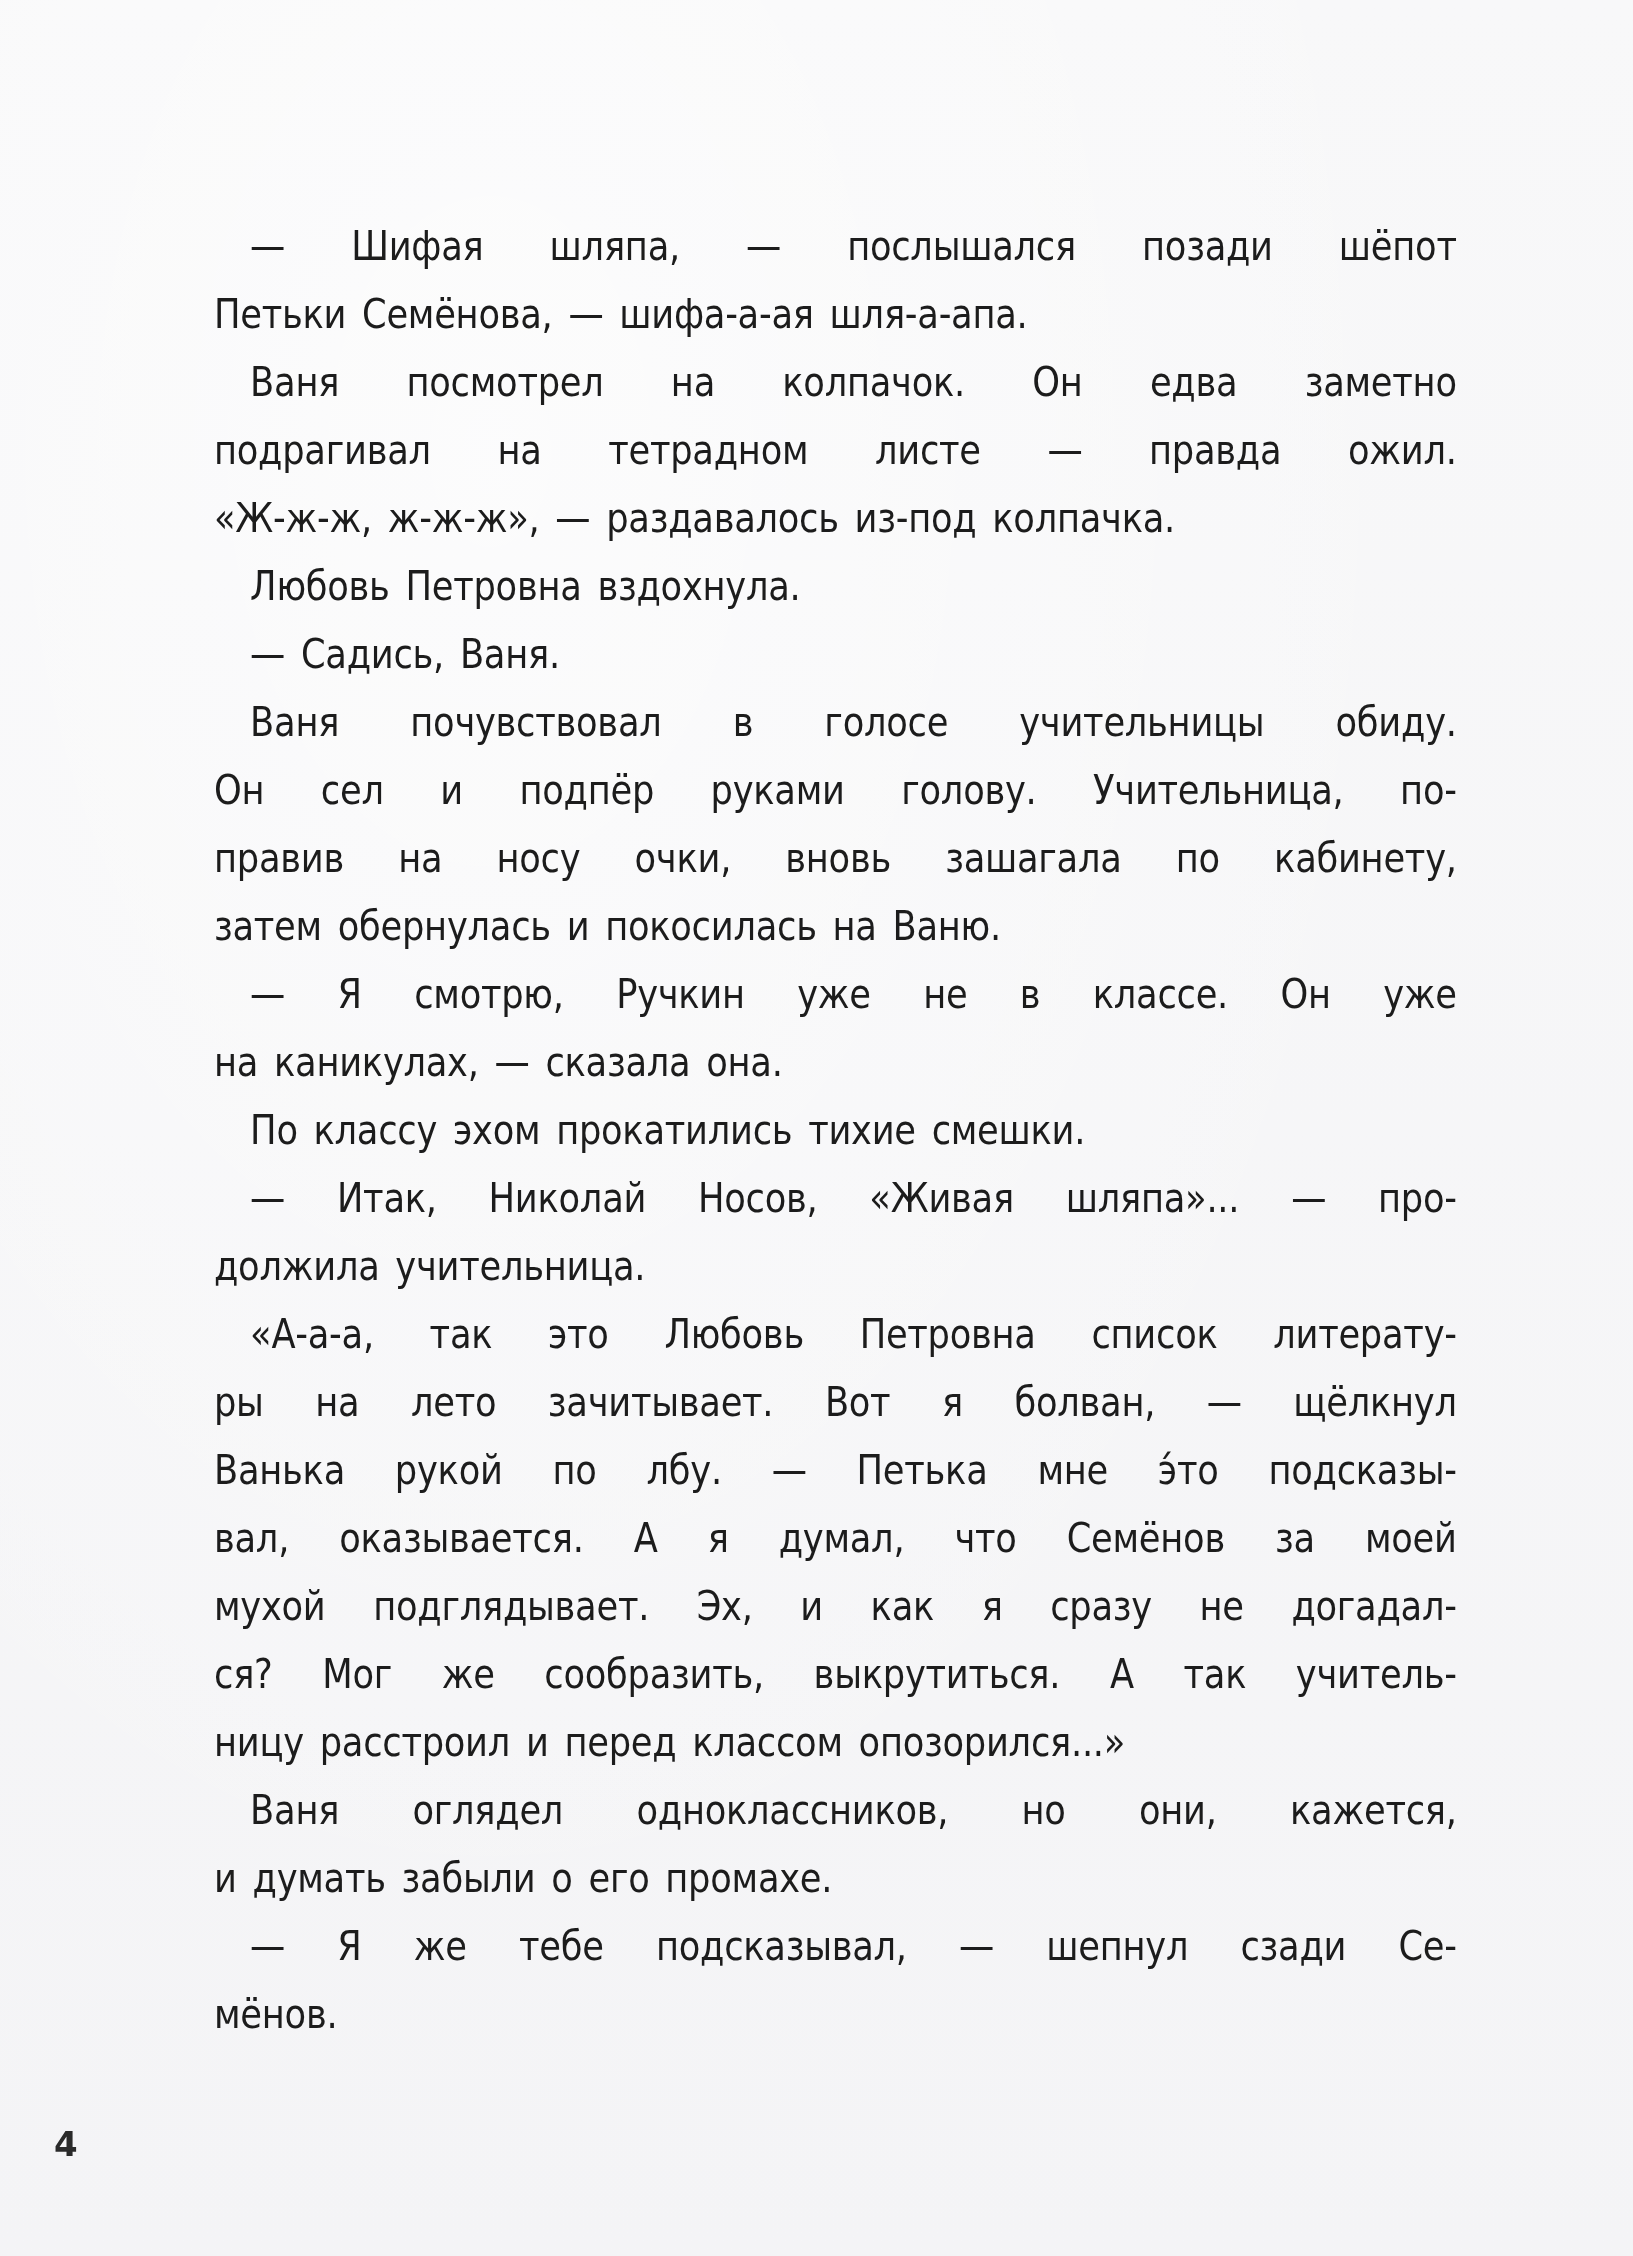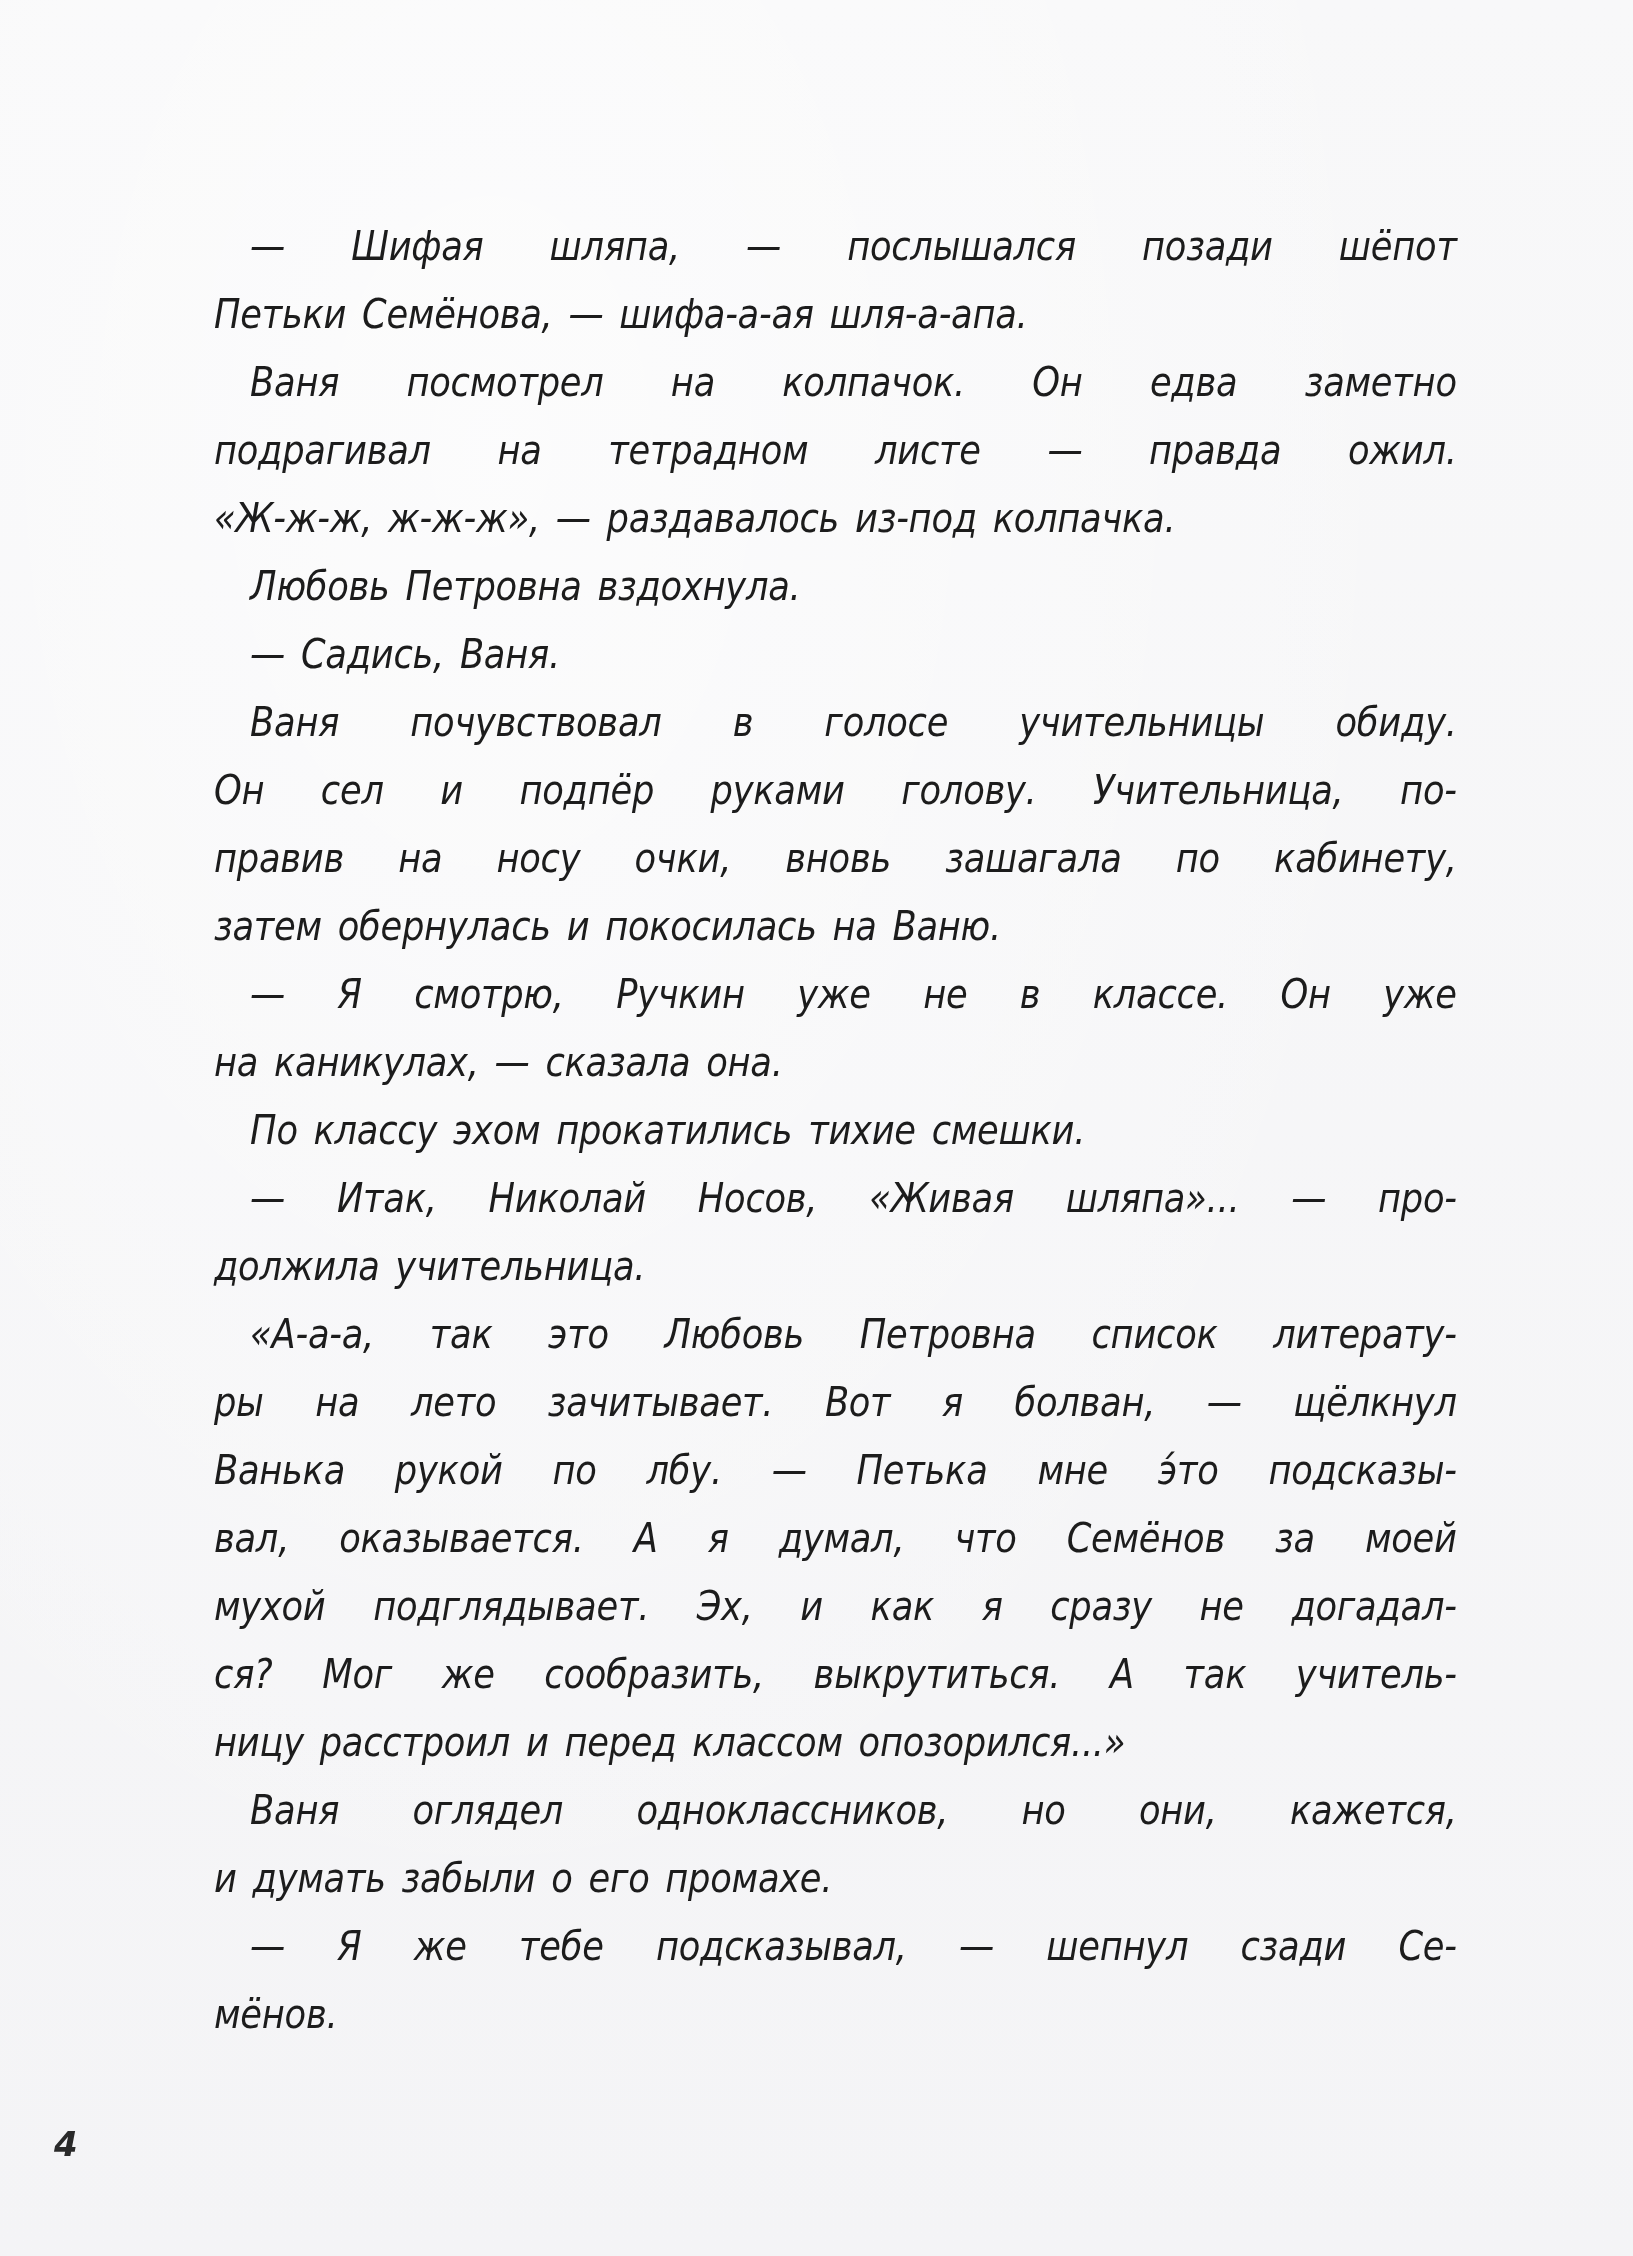--- a/index.html
+++ b/index.html
@@ -16,21 +16,20 @@
       color: #1c1c1c;
     }
     .page {
       position: absolute;
       left: 0; top: 0;
       width: 1634px;
       height: 2257px;
       background:
         radial-gradient(ellipse at 30% 20%, rgba(255,255,255,0.6), rgba(245,245,247,0) 60%),
         linear-gradient(180deg, #f8f8f9 0%, #f4f4f6 100%);
-      font-style: italic;
     }
     .text-block {
       position: absolute;
       left: 214px;
       top: 212px;
       width: 1243px;
     }
     .line {
       height: 68px;
       font-size: 41px;

